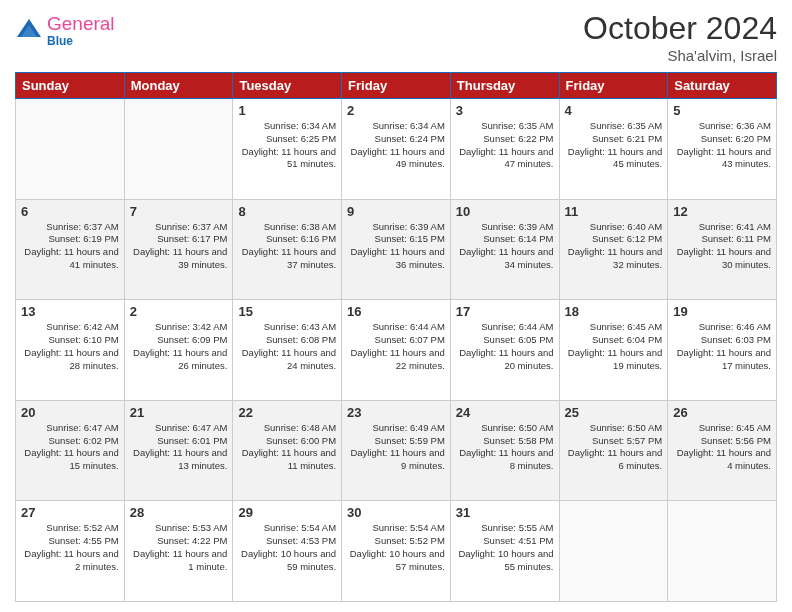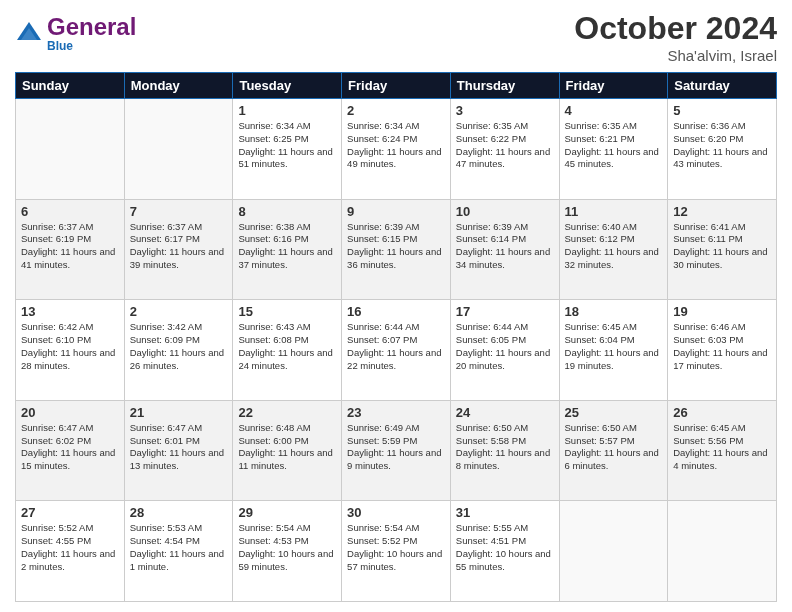--- a/index.html
+++ b/index.html
@@ -27,40 +27,40 @@
       display: flex;
       align-items: center;
       margin-top: 4px;
     }
     .logo-text {
       display: flex;
       flex-direction: column;
       line-height: 1.1;
     }
     .logo-general {
-      font-size: 24px;
-      font-weight: bold;
-      color: #701a75;
+      font-size: 19px;
+      font-weight: normal;
+      color: #ec4899;
     }
     .logo-blue {
       font-size: 12px;
       font-weight: bold;
       color: #1a6bb5;
     }
     .logo-icon {
       width: 28px;
       height: 28px;
       margin-right: 4px;
     }
     .title-area {
       text-align: right;
     }
     .month-title {
       font-size: 32px;
-      font-weight: bold;
+      font-weight: normal;
       color: #333;
     }
     .location {
       font-size: 15px;
       color: #555;
     }
     .calendar {
       flex: 1;
       border-collapse: collapse;
       width: 100%;
@@ -90,29 +90,30 @@
       font-size: 13px;
       font-weight: bold;
       color: #333;
       display: block;
       margin-bottom: 2px;
     }
     .day-info {
       font-size: 9.5px;
       line-height: 1.35;
       color: #333;
+      text-align: right;
     }
     tr:nth-child(even) td {
       background-color: #f2f2f2;
     }
     tr:nth-child(odd) td {
       background-color: #ffffff;
     }
     .calendar thead tr th {
-      background-color: #0f172a;
+      background-color: #b91c1c;
     }
   </style>
 </head>
 <body>
 
 <div class="page">
   <div class="header">
     <div class="logo">
       <svg class="logo-icon" viewBox="0 0 28 28">
         <polygon points="14,2 26,20 2,20" fill="#1a6bb5"></polygon>
@@ -311,21 +312,21 @@
         <tr>
           <td>
             <span class="day-number">27</span>
             <div class="day-info">Sunrise: 5:52 AM
 Sunset: 4:55 PM
 Daylight: 11 hours and 2 minutes.</div>
           </td>
           <td>
             <span class="day-number">28</span>
             <div class="day-info">Sunrise: 5:53 AM
-Sunset: 4:54 PM
+Sunset: 4:22 PM
 Daylight: 11 hours and 1 minute.</div>
           </td>
           <td>
             <span class="day-number">29</span>
             <div class="day-info">Sunrise: 5:54 AM
 Sunset: 4:53 PM
 Daylight: 10 hours and 59 minutes.</div>
           </td>
           <td>
             <span class="day-number">30</span>

